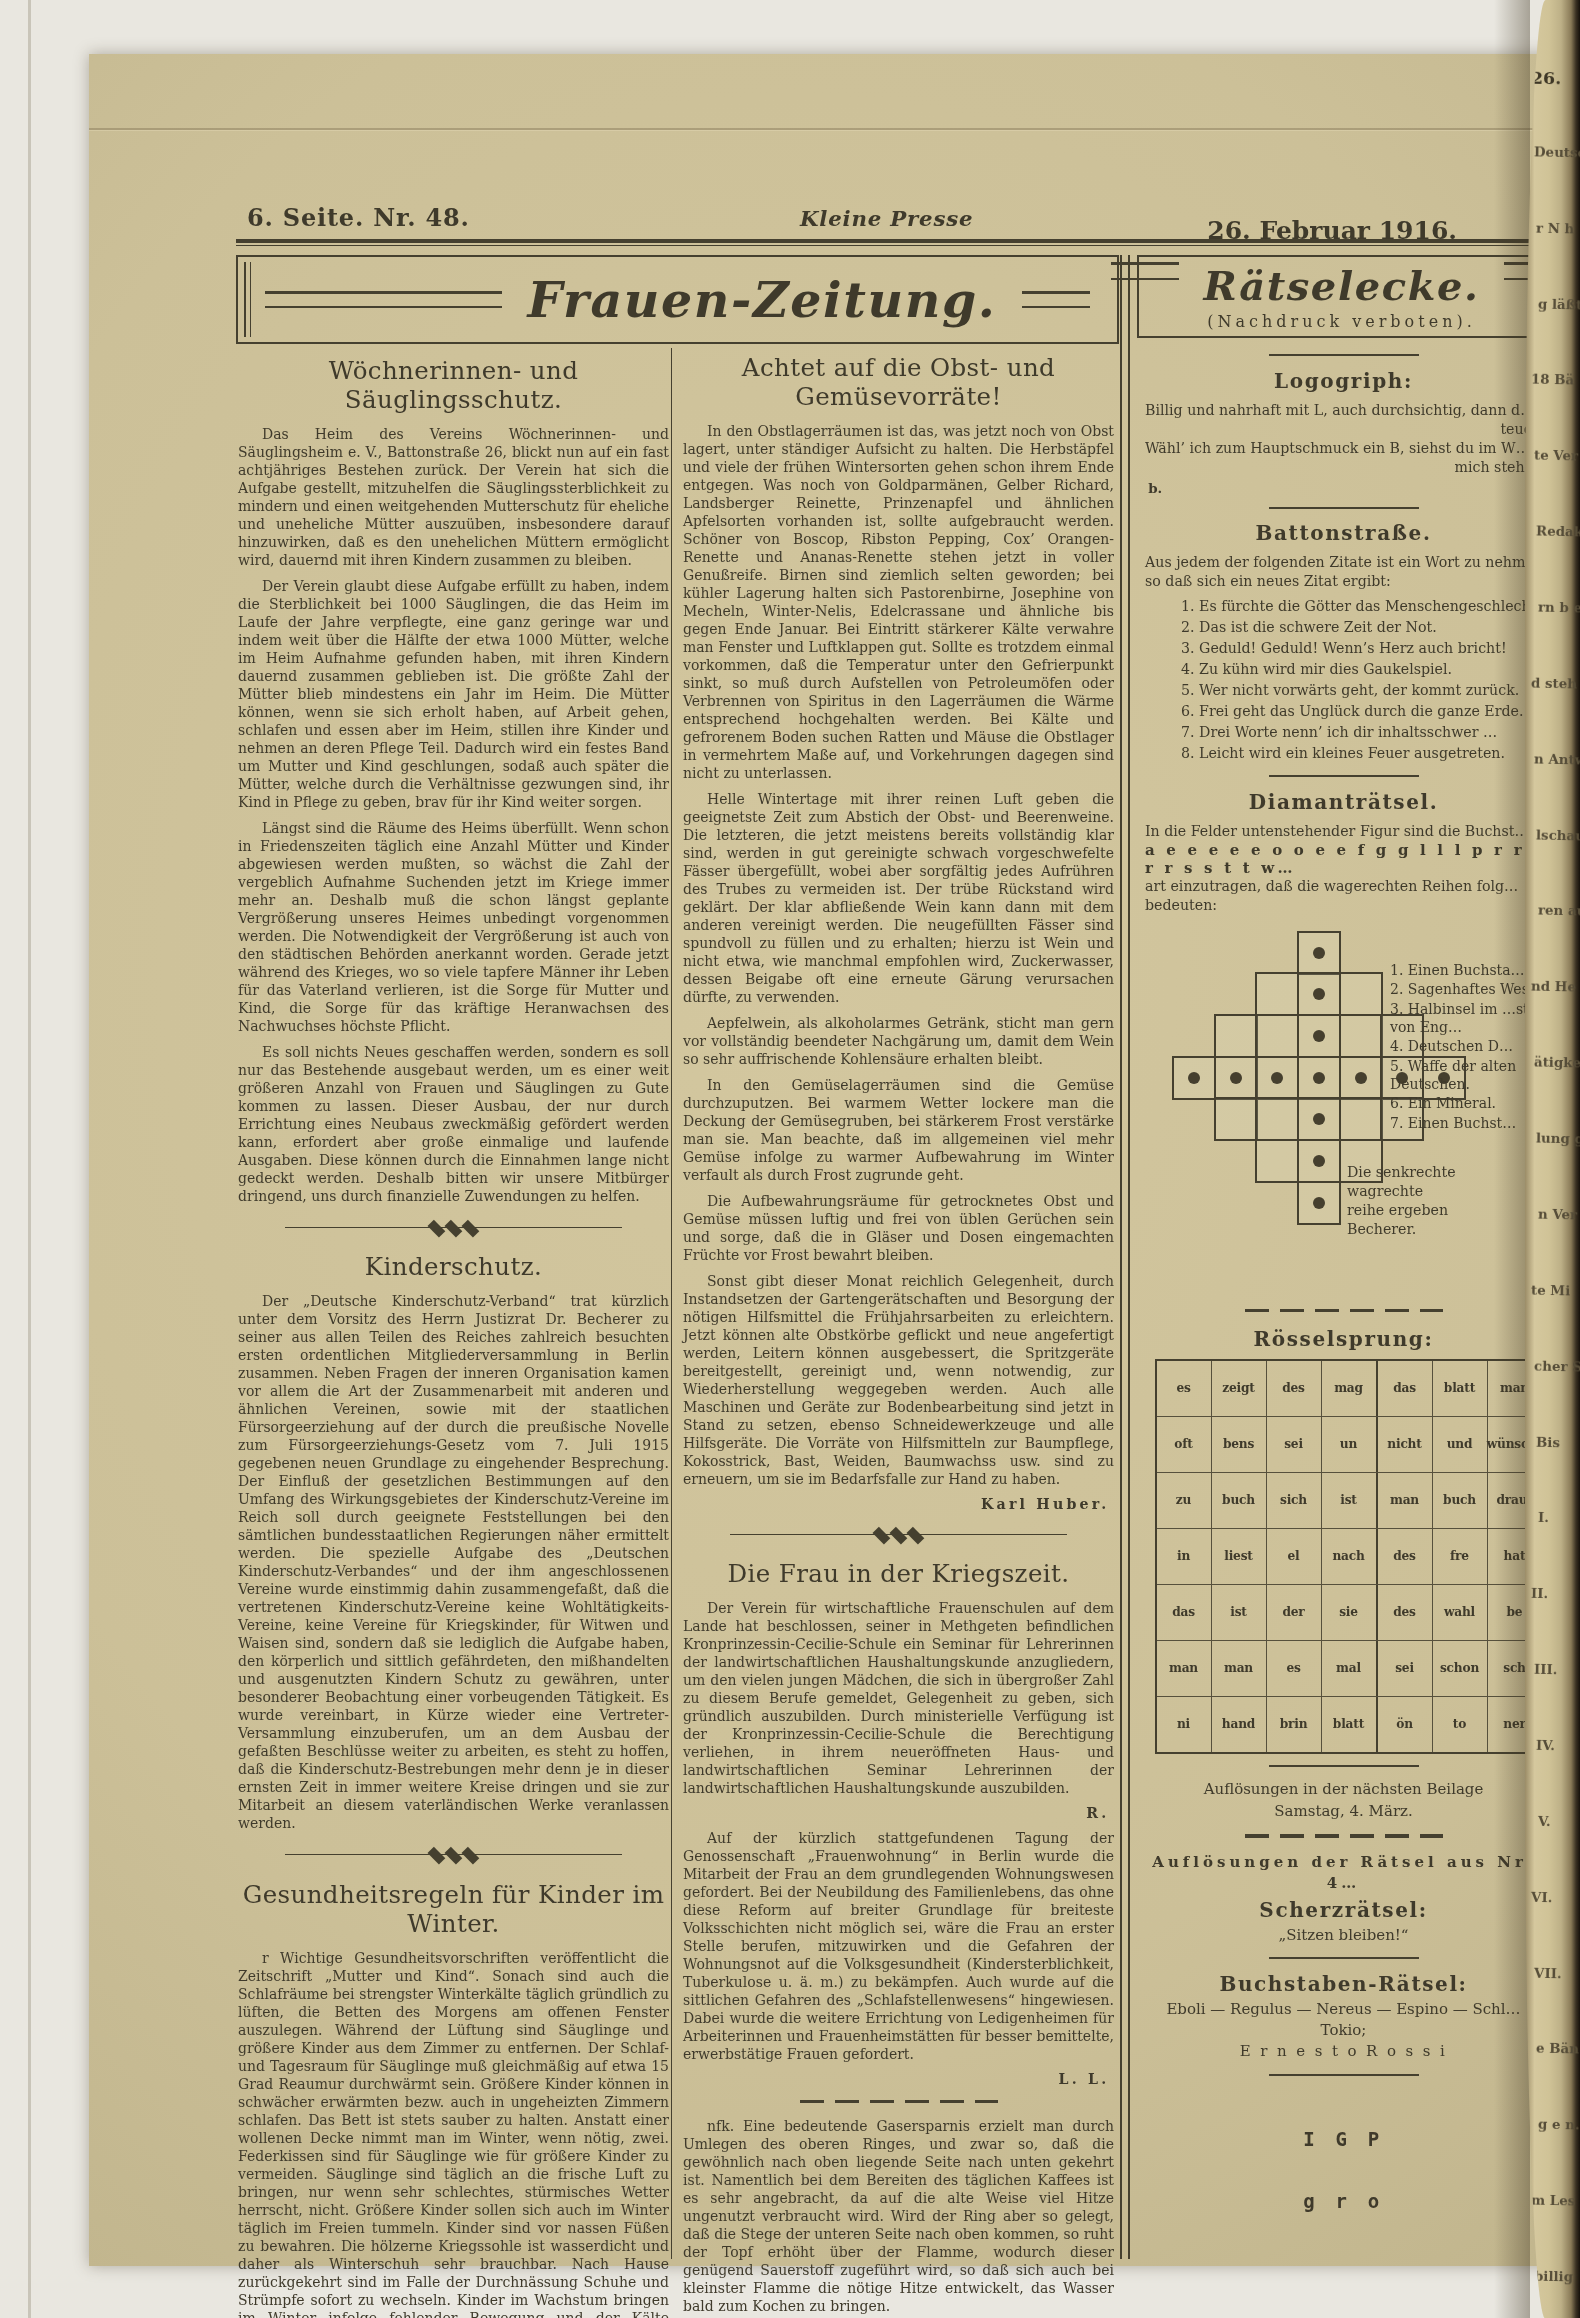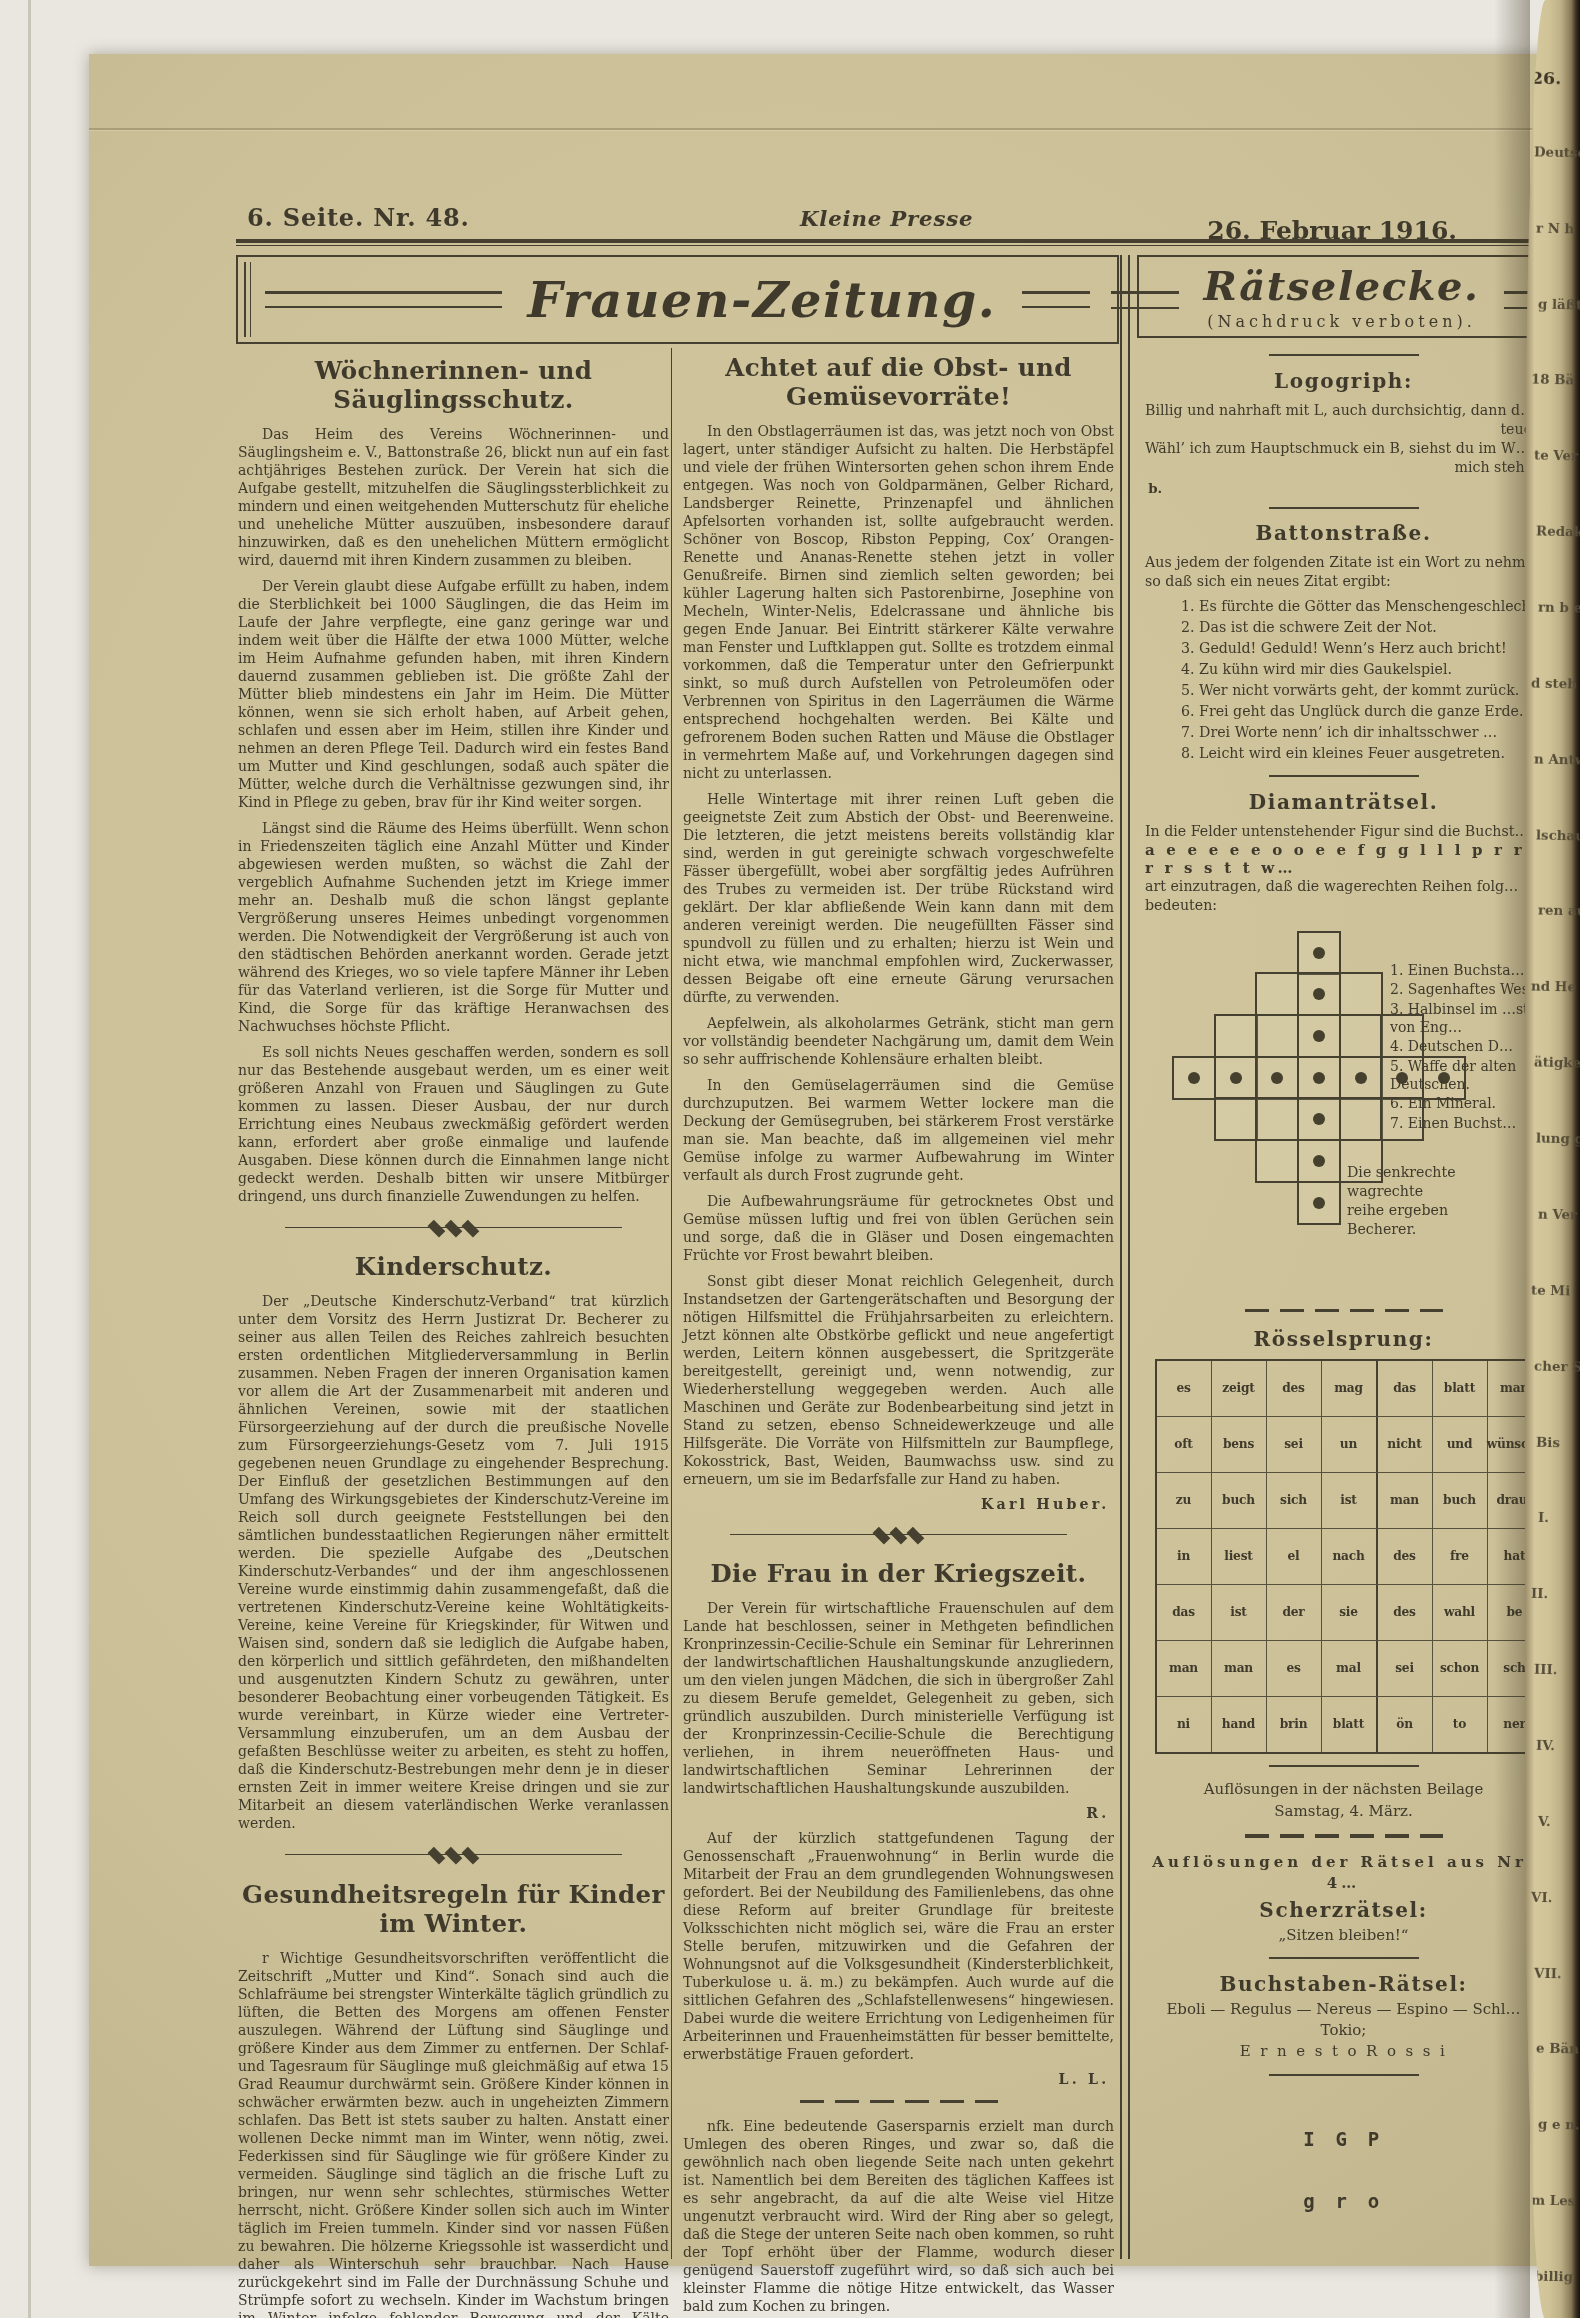--- a/index.html
+++ b/index.html
@@ -24,32 +24,32 @@
   .top-rule{position:absolute;left:147px;top:185px;width:1309px;border-top:4px solid #45402f}
   .top-rule:after{content:"";position:absolute;left:0;top:2.4px;width:100%;border-top:0.8px solid #45402f}
   
   .banner{position:absolute;border:2.4px solid #45402f;display:flex;align-items:center;justify-content:center;gap:25px}
   .banner-frauen{left:147px;top:201px;width:879px;height:85px}
   .banner-frauen:before{content:"";position:absolute;left:5.5px;top:4.7px;bottom:4.7px;width:4.7px;border-left:2.4px solid #45402f;border-right:1.6px solid #45402f}
   .banner-raetsel{left:1048px;top:201px;width:405px;height:79px;flex-direction:column;gap:1.6px}
   .lines{height:12.6px;border-top:3.2px solid #45402f;border-bottom:2.4px solid #45402f}
   .lines.w1{width:237px}.lines.w2{width:68px}
   .banner-title{font-size:49px;font-weight:bold;font-style:italic;letter-spacing:1.6px;white-space:nowrap}
-  .banner-raetsel .rz-row{display:flex;align-items:flex-end;gap:24px}
+  .banner-raetsel .rz-row{display:flex;align-items:flex-start;gap:24px}
   .banner-raetsel .banner-title{font-size:40px}
   .banner-sub{font-size:16px;letter-spacing:4px;margin-top:1.6px}
   
   .vrule1{position:absolute;left:582px;top:294px;height:1911px;border-left:1.6px solid #45402f}
   .vrule2{position:absolute;left:1031px;top:201px;height:2004px;width:6.3px;border-left:2.4px solid #45402f;border-right:2.4px solid #45402f}
   
   .col{position:absolute;text-align:justify}
   .col1{left:149px;top:297px;width:431px}
   .col2{left:594px;top:294px;width:431px}
   .col3{left:1056px;top:289px;width:397px;text-align:center}
-  .art-title{font-weight:bold;font-size:24.5px;text-align:center;margin:4.7px 0 11px 0;letter-spacing:0.4px}
+  .art-title{font-weight:normal;font-size:24.5px;text-align:center;margin:4.7px 0 11px 0;letter-spacing:0.4px}
   .para{font-size:14px;line-height:18px;text-indent:24px;margin:0 0 8px 0}
   .sig{font-size:14.2px;font-weight:bold;text-align:right;letter-spacing:3.2px;margin:1.6px 4.7px 8px 0}
   
   .orn{position:relative;height:8px;margin:19px auto 20.5px auto;width:78%}
   .orn:before{content:"";position:absolute;left:0;right:0;top:3.2px;border-top:1.6px solid #45402f}
   .orn .dmds{position:absolute;left:50%;top:0;transform:translateX(-50%);display:flex;gap:8px}
   .orn .d{width:8.7px;height:8.7px;background:#45402f;transform:rotate(45deg) scaleX(1.8)}
   .short-rule{width:150px;border-top:2.4px solid #45402f;margin:11px auto 12.6px auto}
   .dash-rule{width:198px;height:3.2px;margin:12.6px auto 14.2px auto;
     background:repeating-linear-gradient(90deg,#45402f 0 24px,transparent 24px 35px)}

